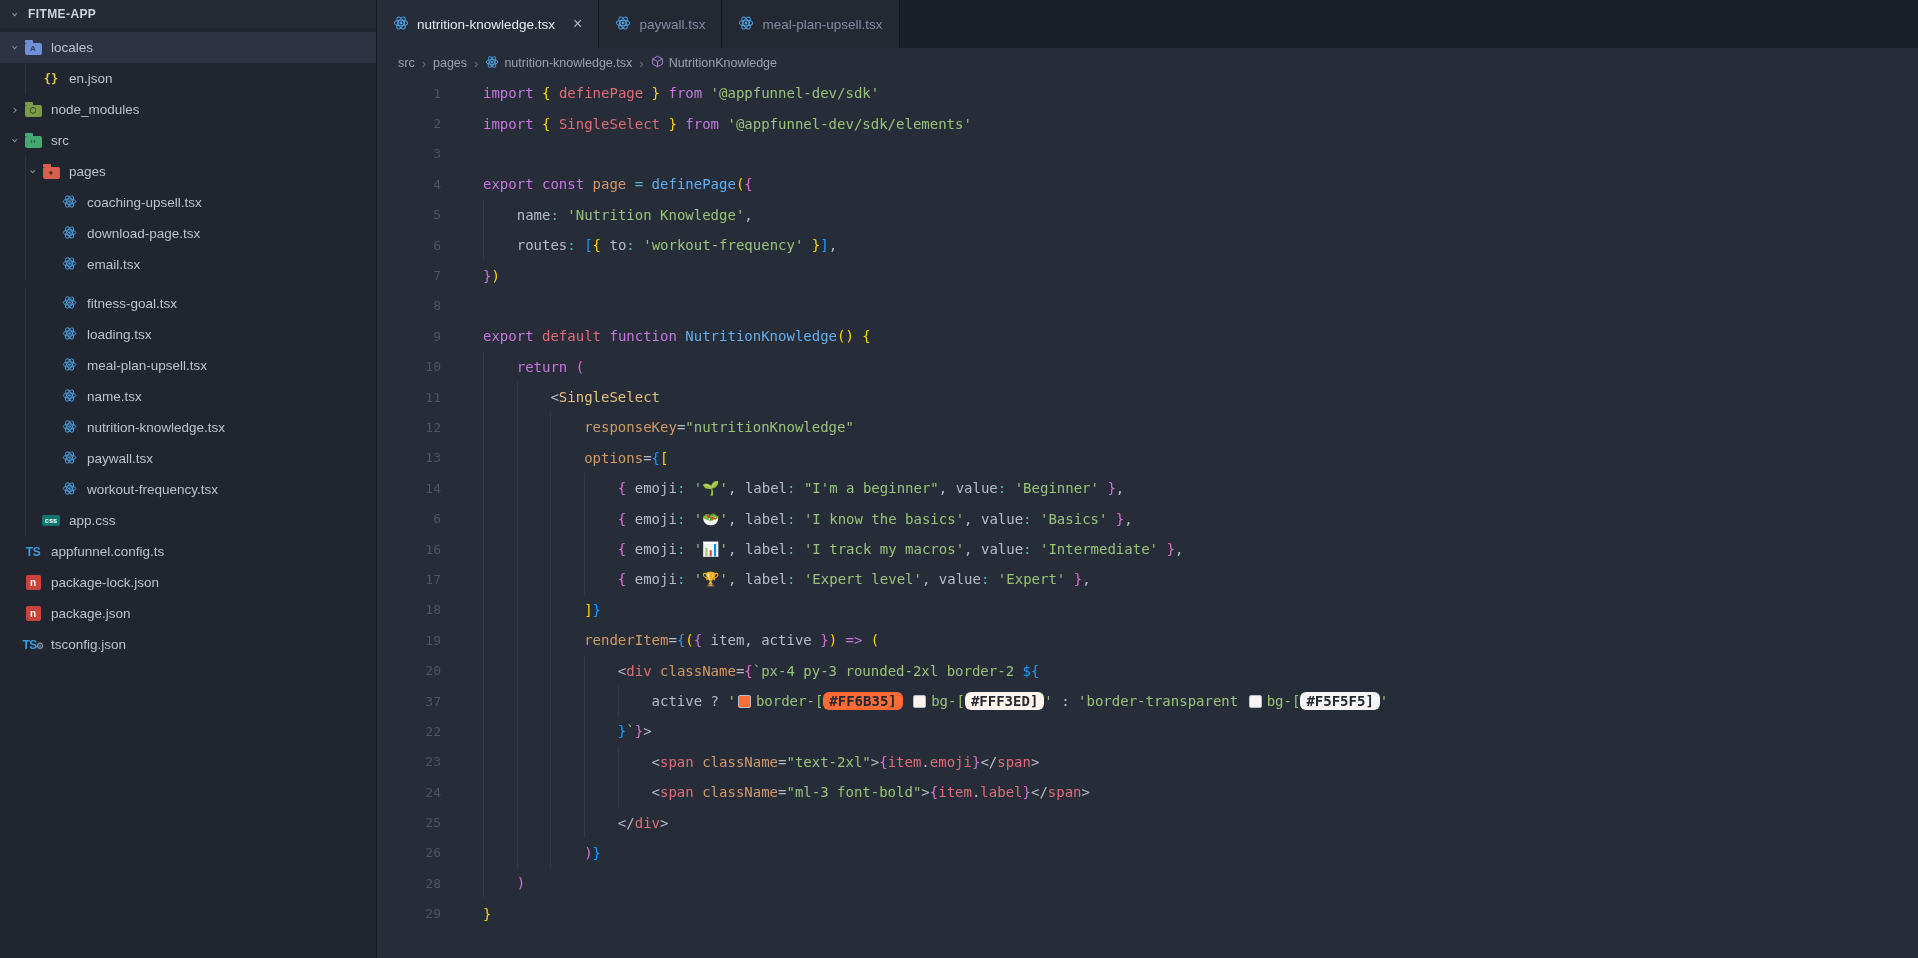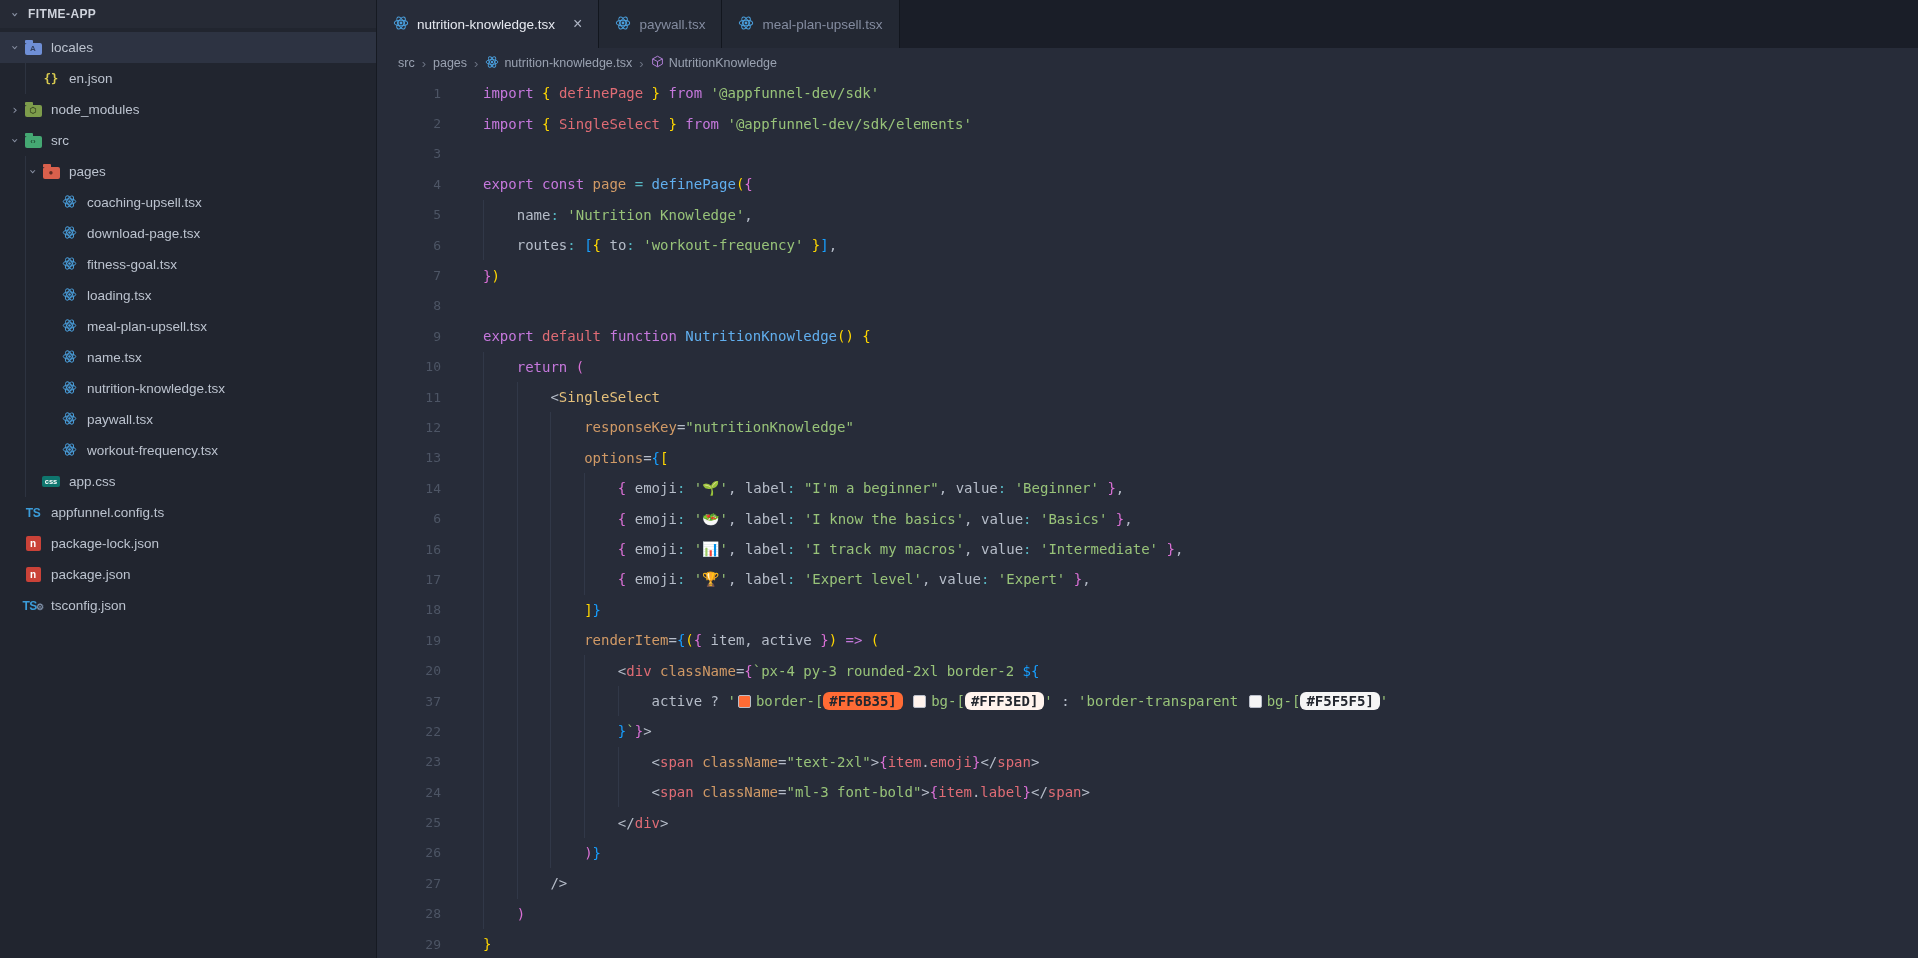--- a/index.html
+++ b/index.html
@@ -144,20 +144,34 @@
                   <ellipse cx="12" cy="12" rx="10" ry="4.2"></ellipse>
                   <ellipse cx="12" cy="12" rx="10" ry="4.2" transform="rotate(60 12 12)"></ellipse>
                   <ellipse cx="12" cy="12" rx="10" ry="4.2" transform="rotate(120 12 12)"></ellipse>
                 </g>
                 <circle cx="12" cy="12" r="2.1" fill="#4a9edb"></circle>
               </svg></span>
           </span>
           <span class="lbl">download-page.tsx</span>
         </div>
         <div class="row g3" style="padding-left: 44px;">
+          <span class="chev"></span>
+          <span class="icon-slot">
+            <span><svg width="15" height="15" viewBox="0 0 24 24">
+                <g fill="none" stroke="#4a9edb" stroke-width="1.6">
+                  <ellipse cx="12" cy="12" rx="10" ry="4.2"></ellipse>
+                  <ellipse cx="12" cy="12" rx="10" ry="4.2" transform="rotate(60 12 12)"></ellipse>
+                  <ellipse cx="12" cy="12" rx="10" ry="4.2" transform="rotate(120 12 12)"></ellipse>
+                </g>
+                <circle cx="12" cy="12" r="2.1" fill="#4a9edb"></circle>
+              </svg></span>
+          </span>
+          <span class="lbl">email.tsx</span>
+        </div>
+        <div class="row g3" style="padding-left: 44px; margin-top: 8px;">
           <span class="chev"></span>
           <span class="icon-slot">
             <span><svg width="15" height="15" viewBox="0 0 24 24">
                 <g fill="none" stroke="#4a9edb" stroke-width="1.6">
                   <ellipse cx="12" cy="12" rx="10" ry="4.2"></ellipse>
                   <ellipse cx="12" cy="12" rx="10" ry="4.2" transform="rotate(60 12 12)"></ellipse>
                   <ellipse cx="12" cy="12" rx="10" ry="4.2" transform="rotate(120 12 12)"></ellipse>
                 </g>
                 <circle cx="12" cy="12" r="2.1" fill="#4a9edb"></circle>
               </svg></span>
@@ -475,25 +489,20 @@
           <span class="guides" style="width:134.88px"></span>
           <span class="ln">25</span>
           <span class="ct"><span class="tk-fg">                &lt;/</span><span class="tk-red">div</span><span class="tk-fg">&gt;</span></span>
         </div>
         <div class="cl">
           <span class="guides" style="width:101.16px"></span>
           <span class="ln">26</span>
           <span class="ct"><span class="tk-b2">            )</span><span class="tk-b3">}</span></span>
         </div>
         <div class="cl">
-          <span class="guides" style="width:67.44px"></span>
-          <span class="ln">27</span>
-          <span class="ct"><span class="tk-fg">        /&gt;</span></span>
-        </div>
-        <div class="cl">
           <span class="guides" style="width:33.72px"></span>
           <span class="ln">28</span>
           <span class="ct"><span class="tk-b2">    )</span></span>
         </div>
         <div class="cl">
           <span class="ln">29</span>
           <span class="ct"><span class="tk-b1">}</span></span>
         </div>
       </div>
   </div>

